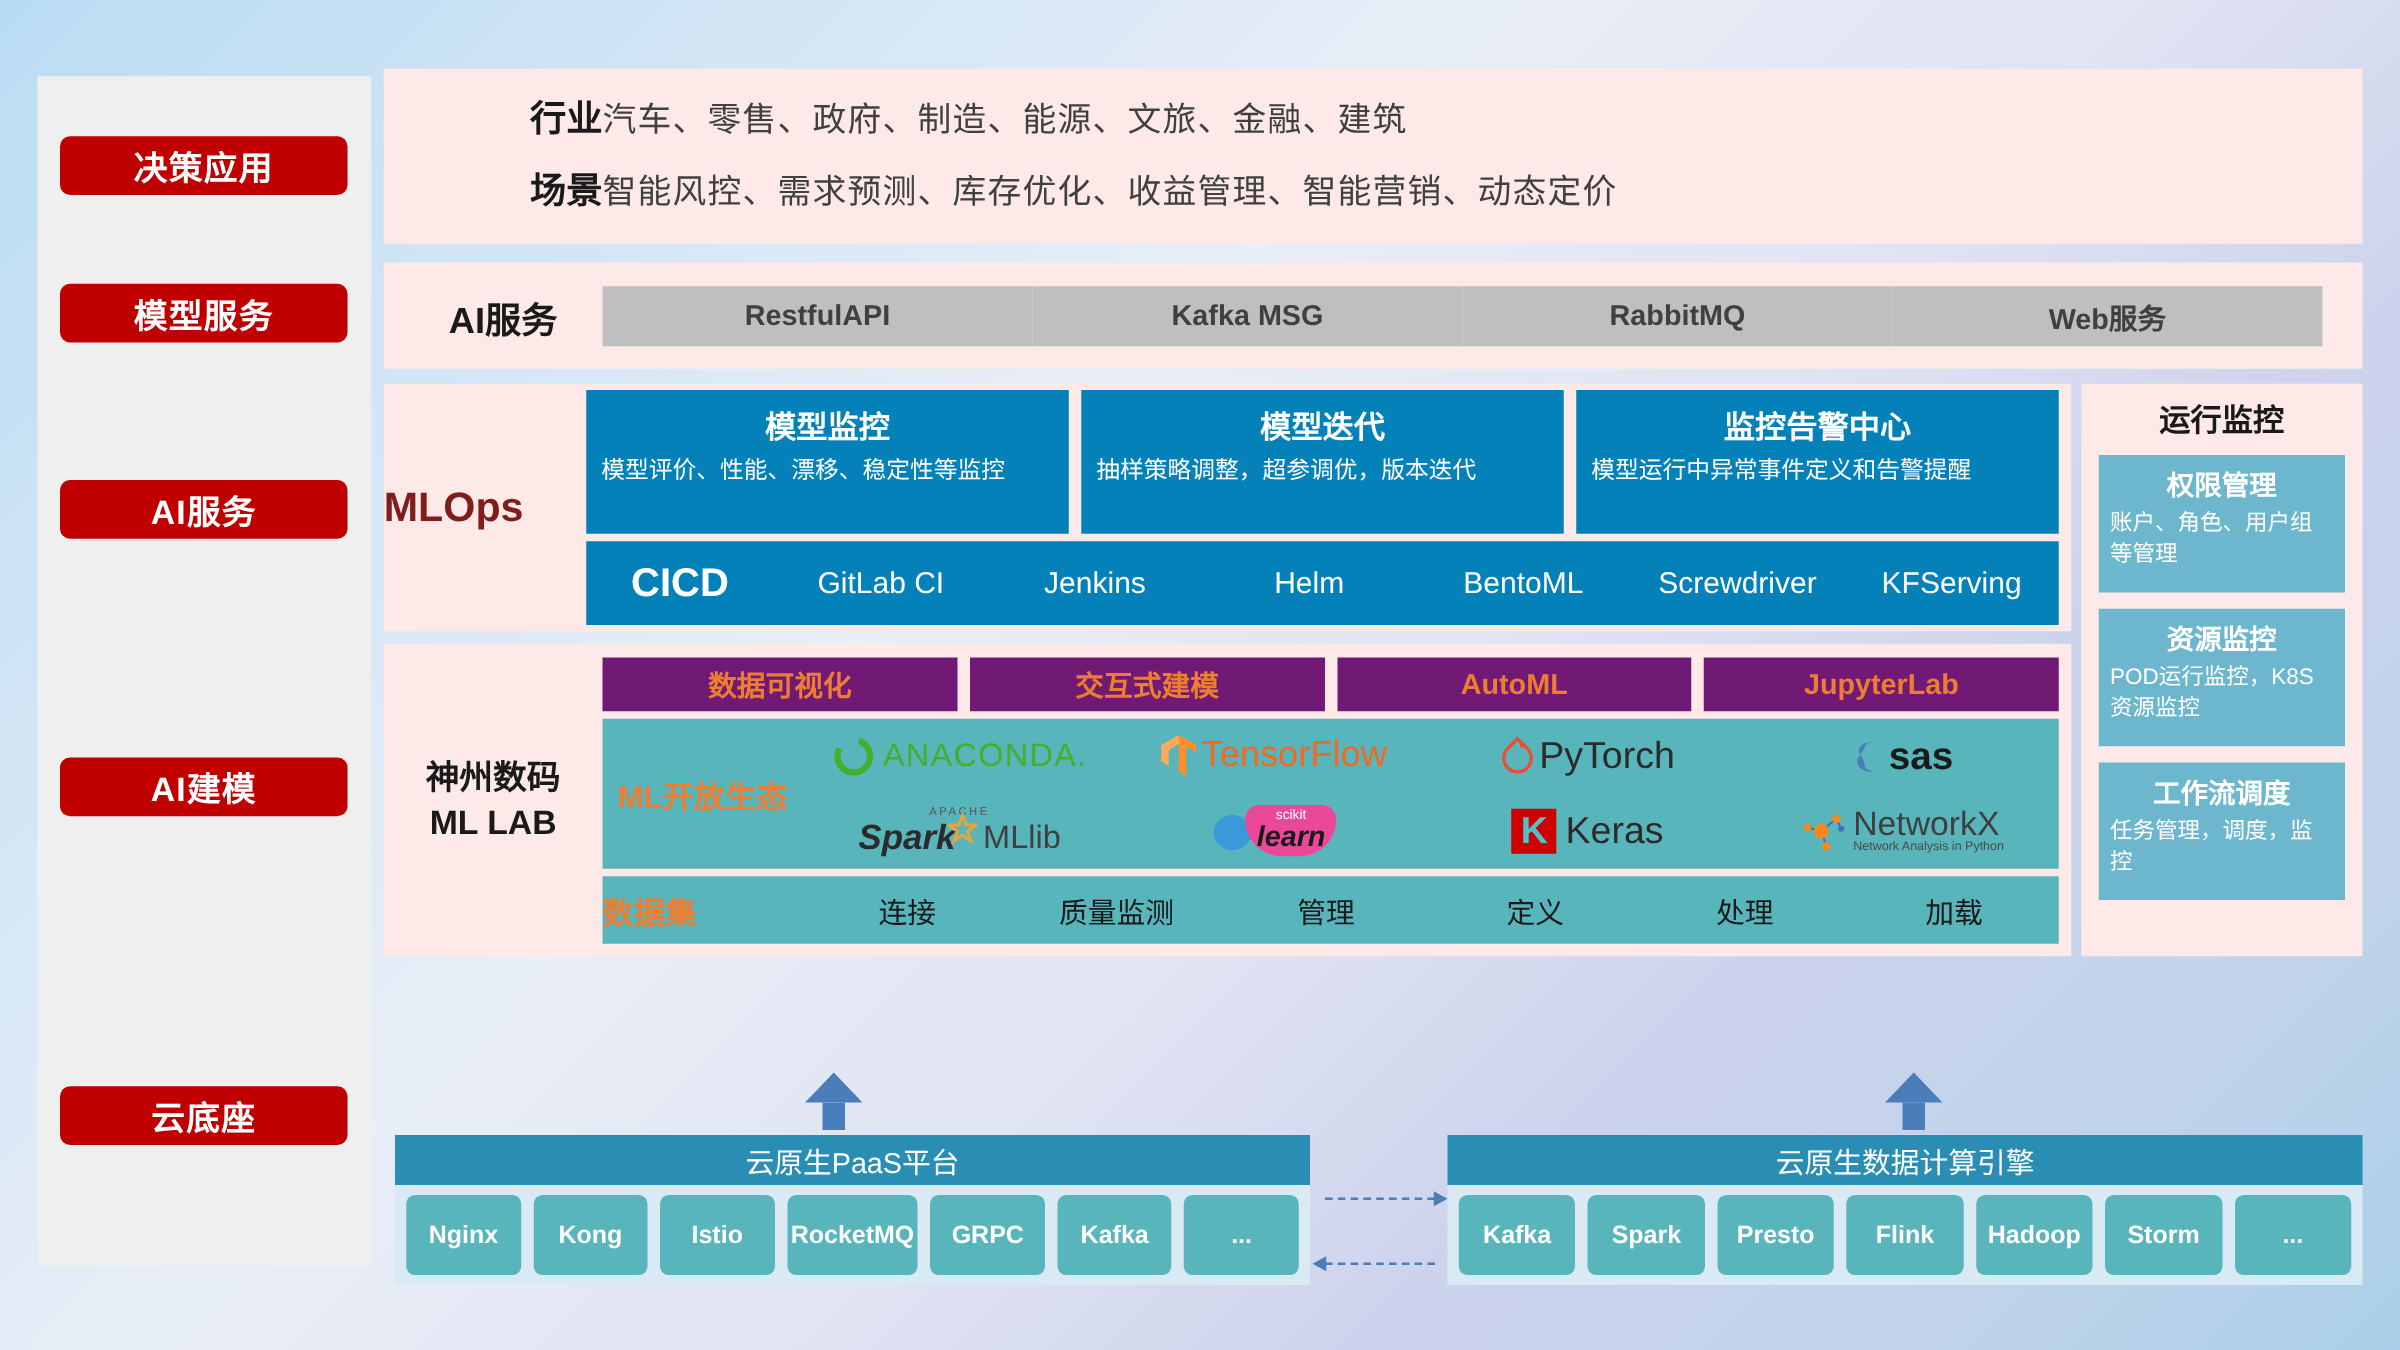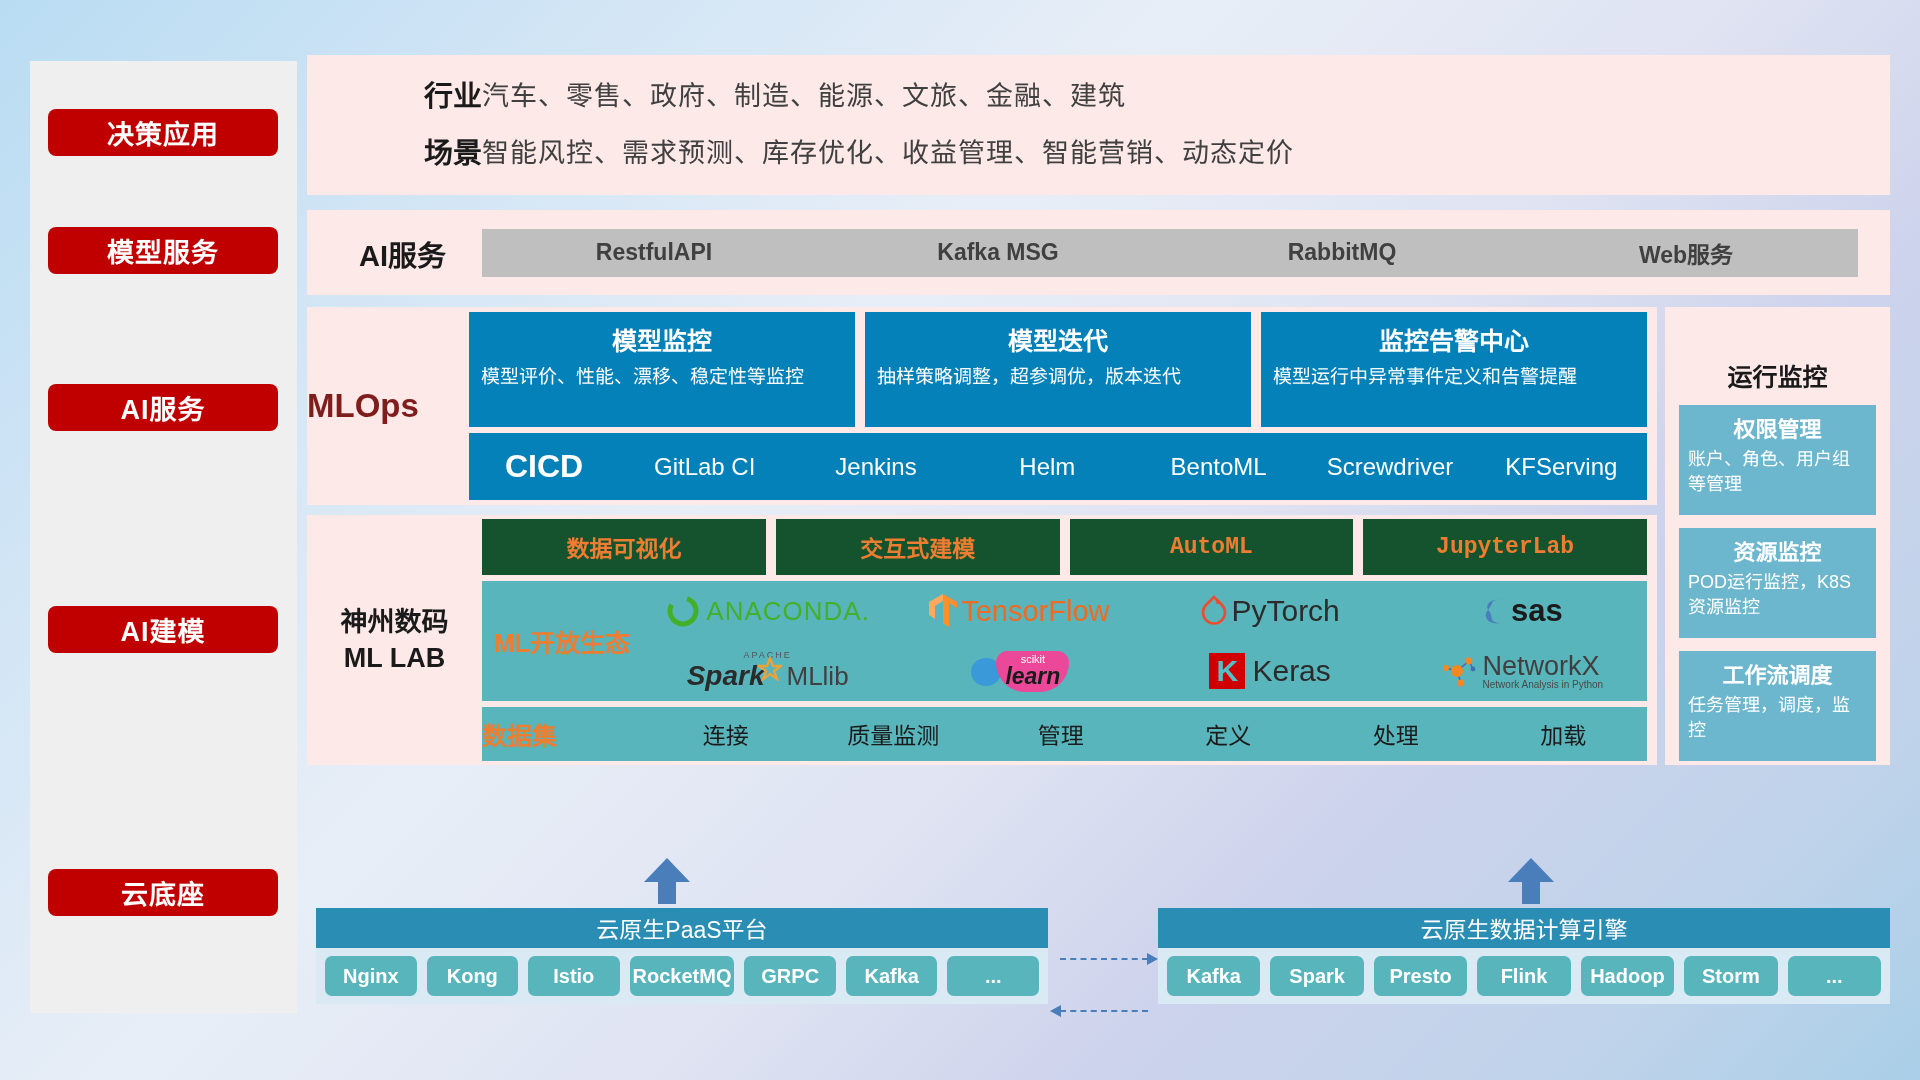--- a/index.html
+++ b/index.html
@@ -104,23 +104,23 @@
     position: absolute; left: 0; top: 460px; width: 1350px; height: 250px;
     display: flex; align-items: center;
   }
   #row-lab .lbl {
     width: 175px; text-align: center;
     font-size: 27px; font-weight: bold; color: #1a1a1a; line-height: 36px;
   }
   #row-lab .stack { flex: 1; padding-right: 10px; }
   .tool-row { display: flex; gap: 10px; margin-bottom: 6px; }
   .tool-box {
-    flex: 1; height: 56px; background: #14532d;
+    flex: 1; height: 43px; background: #701a75;
     display: flex; align-items: center; justify-content: center;
-    font-size: 23px; font-weight: bold; color: #ed7d31; font-family: Liberation Mono, monospace;
+    font-size: 23px; font-weight: bold; color: #ed7d31;
   }
   .eco {
     height: 120px; background: #58b5bb; display: flex; align-items: center;
     margin-bottom: 6px;
   }
   .eco-label {
     width: 160px; text-align: center;
     font-size: 25px; font-weight: bold; color: #ed7d31;
   }
   .eco-logos { flex: 1; display: flex; flex-direction: column; justify-content: center; height: 100%; }
@@ -139,21 +139,20 @@
   }
 
   
   #mon-col {
     position: absolute; left: 1358px; top: 252px; width: 225px; height: 458px;
     padding: 9px 14px;
   }
   #mon-col .mon-title {
     text-align: center; font-size: 25px; font-weight: bold; color: #1a1a1a;
     margin-bottom: 12px;
-    margin-top: 41px;
   }
   .mon-card {
     background: #6cb7cd; color: #ffffff; padding: 6px 9px 8px 9px;
     margin-bottom: 13px; height: 110px;
   }
   .mon-card .t { font-size: 22px; font-weight: bold; text-align: center; margin-bottom: 4px; }
   .mon-card .d { font-size: 18px; line-height: 25px; }
 
   
   .arrow {
@@ -172,21 +171,21 @@
   .base-group { position: absolute; }
   .base-head {
     height: 40px; background: #2a8db3; color: #ffffff;
     display: flex; align-items: center; justify-content: center;
     font-size: 23px;
   }
   .base-body {
     background: #daeaf4; padding: 8px 9px; display: flex; gap: 10px;
   }
   .base-chip {
-    flex: 1; height: 40px; background: #58b5bb; border-radius: 7px;
+    flex: 1; height: 64px; background: #58b5bb; border-radius: 7px;
     color: #ffffff; font-size: 20px; font-weight: bold;
     display: flex; align-items: center; justify-content: center;
     text-align: center; line-height: 23px; padding: 0 3px;
   }
 
   .dash {
     position: absolute; height: 0; border-top: 2px dashed #4a7ebb;
   }
   .dash .head {
     position: absolute; top: -7px; width: 0; height: 0;

